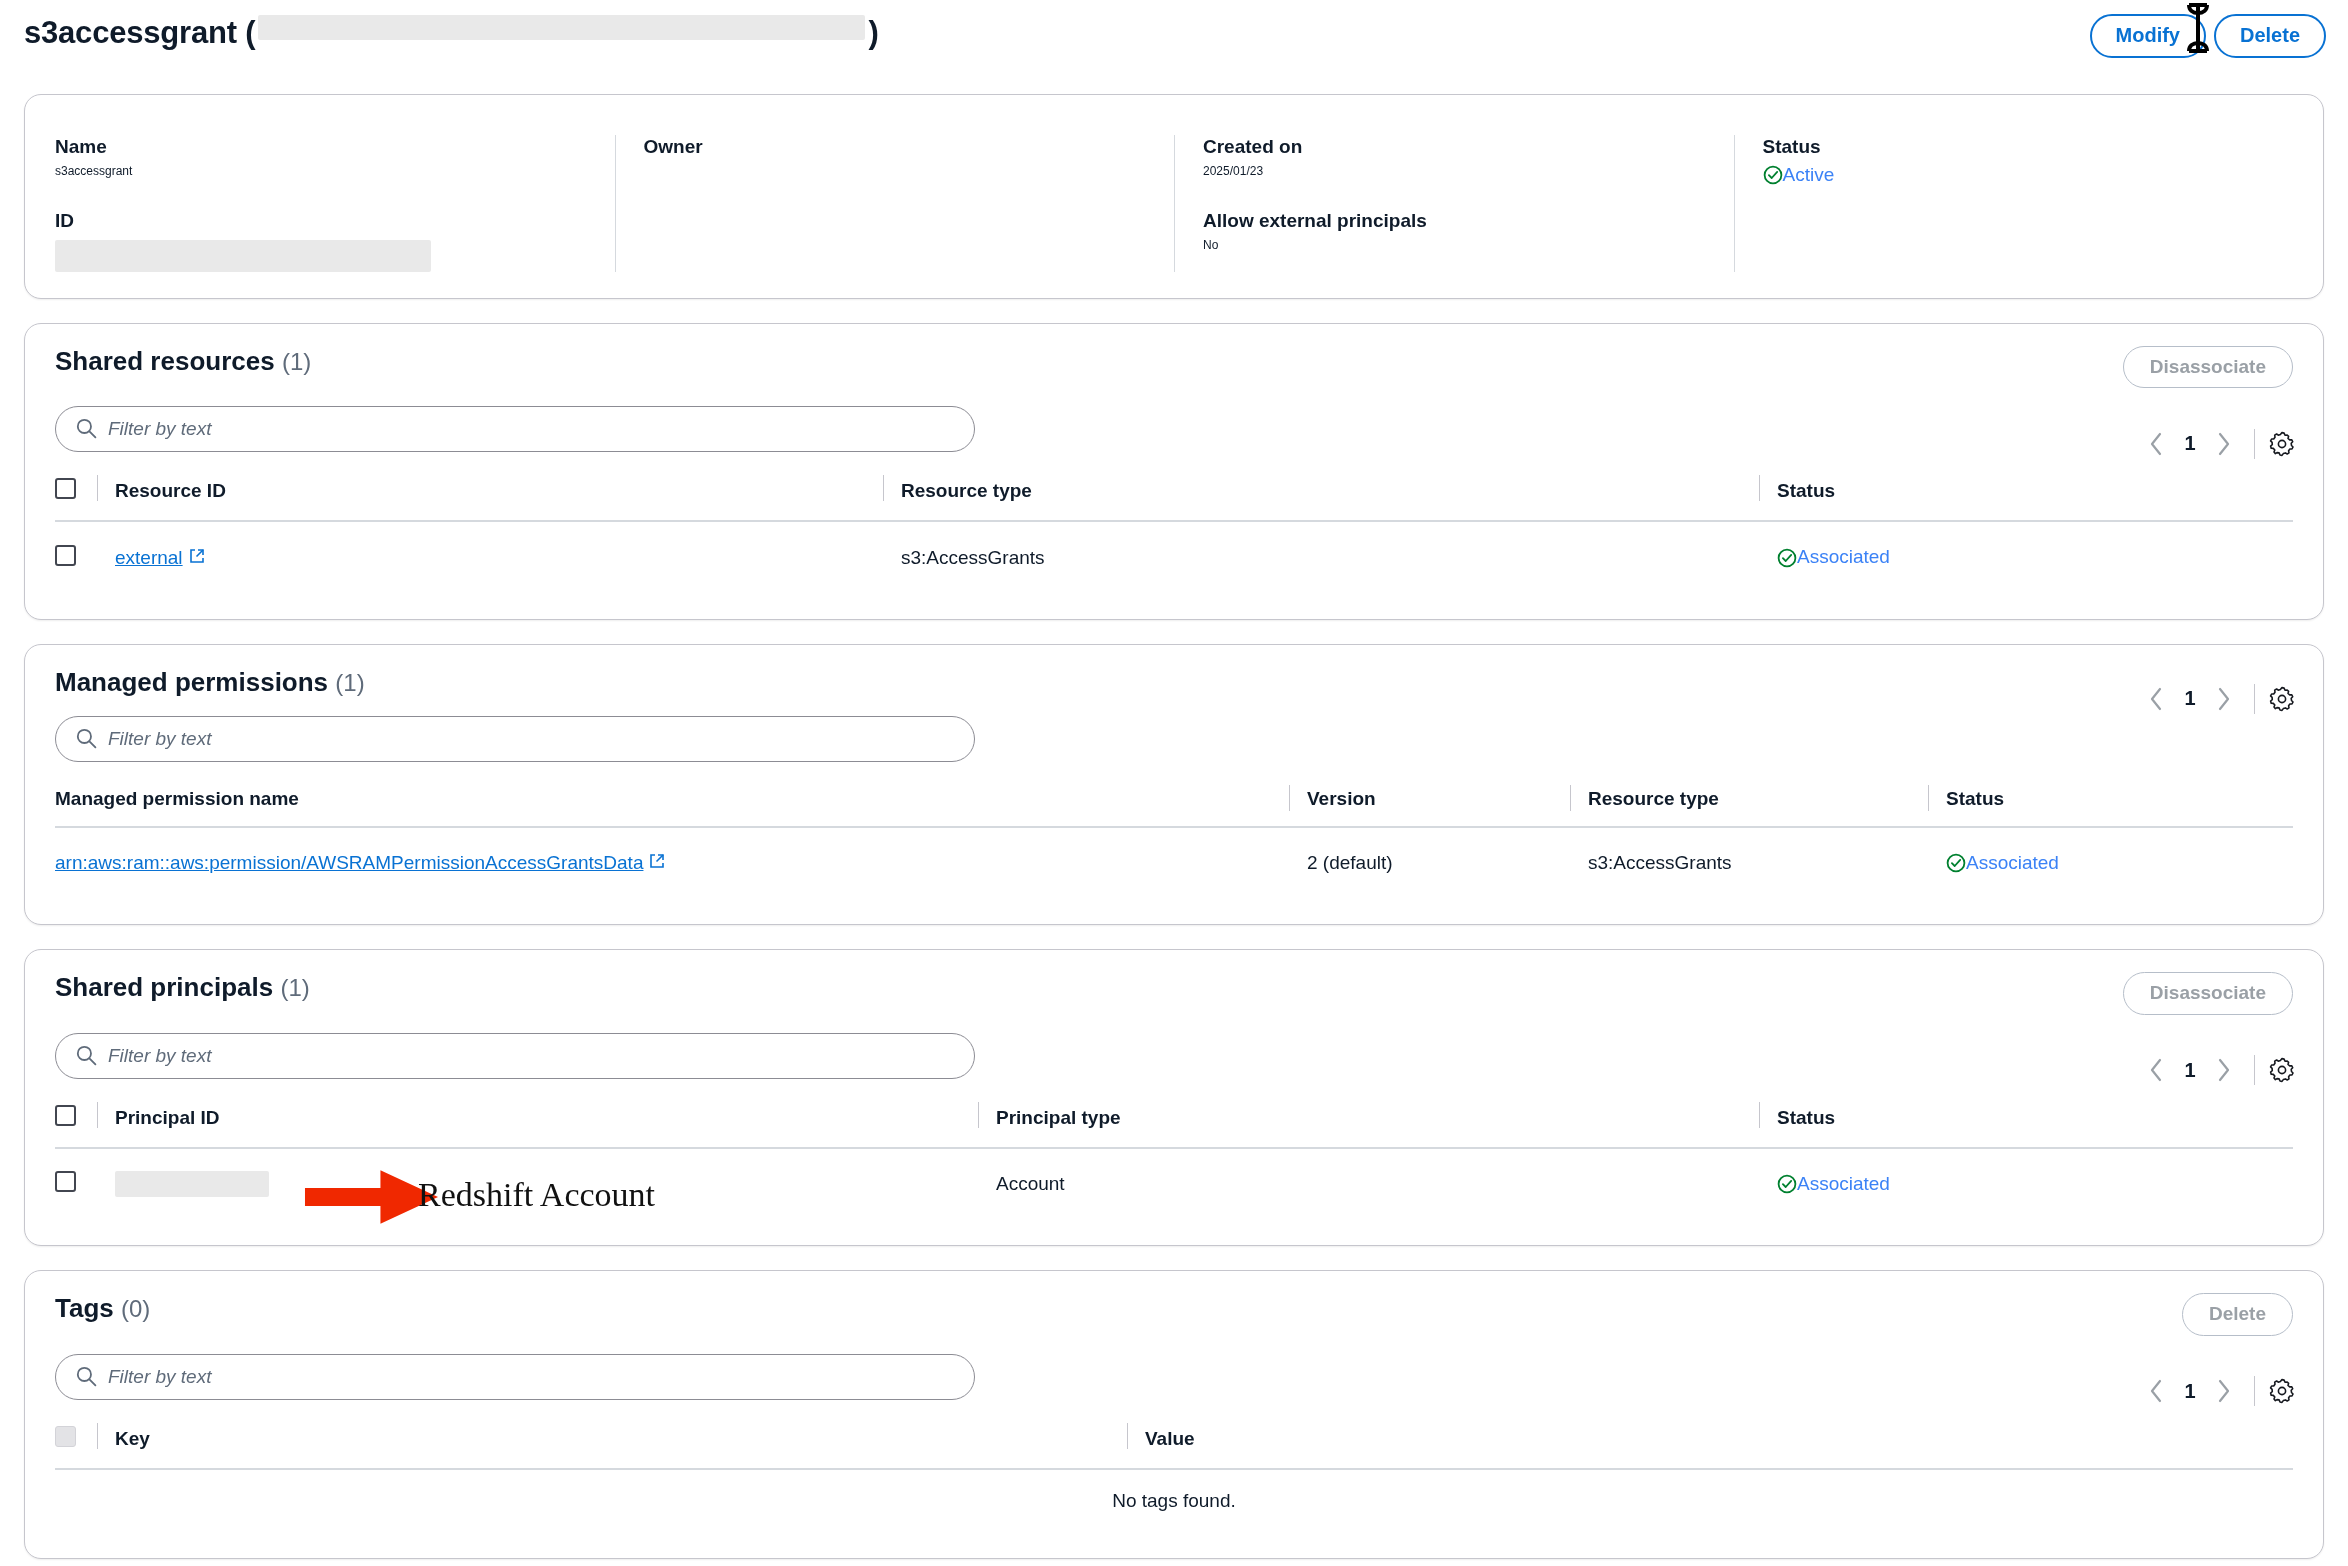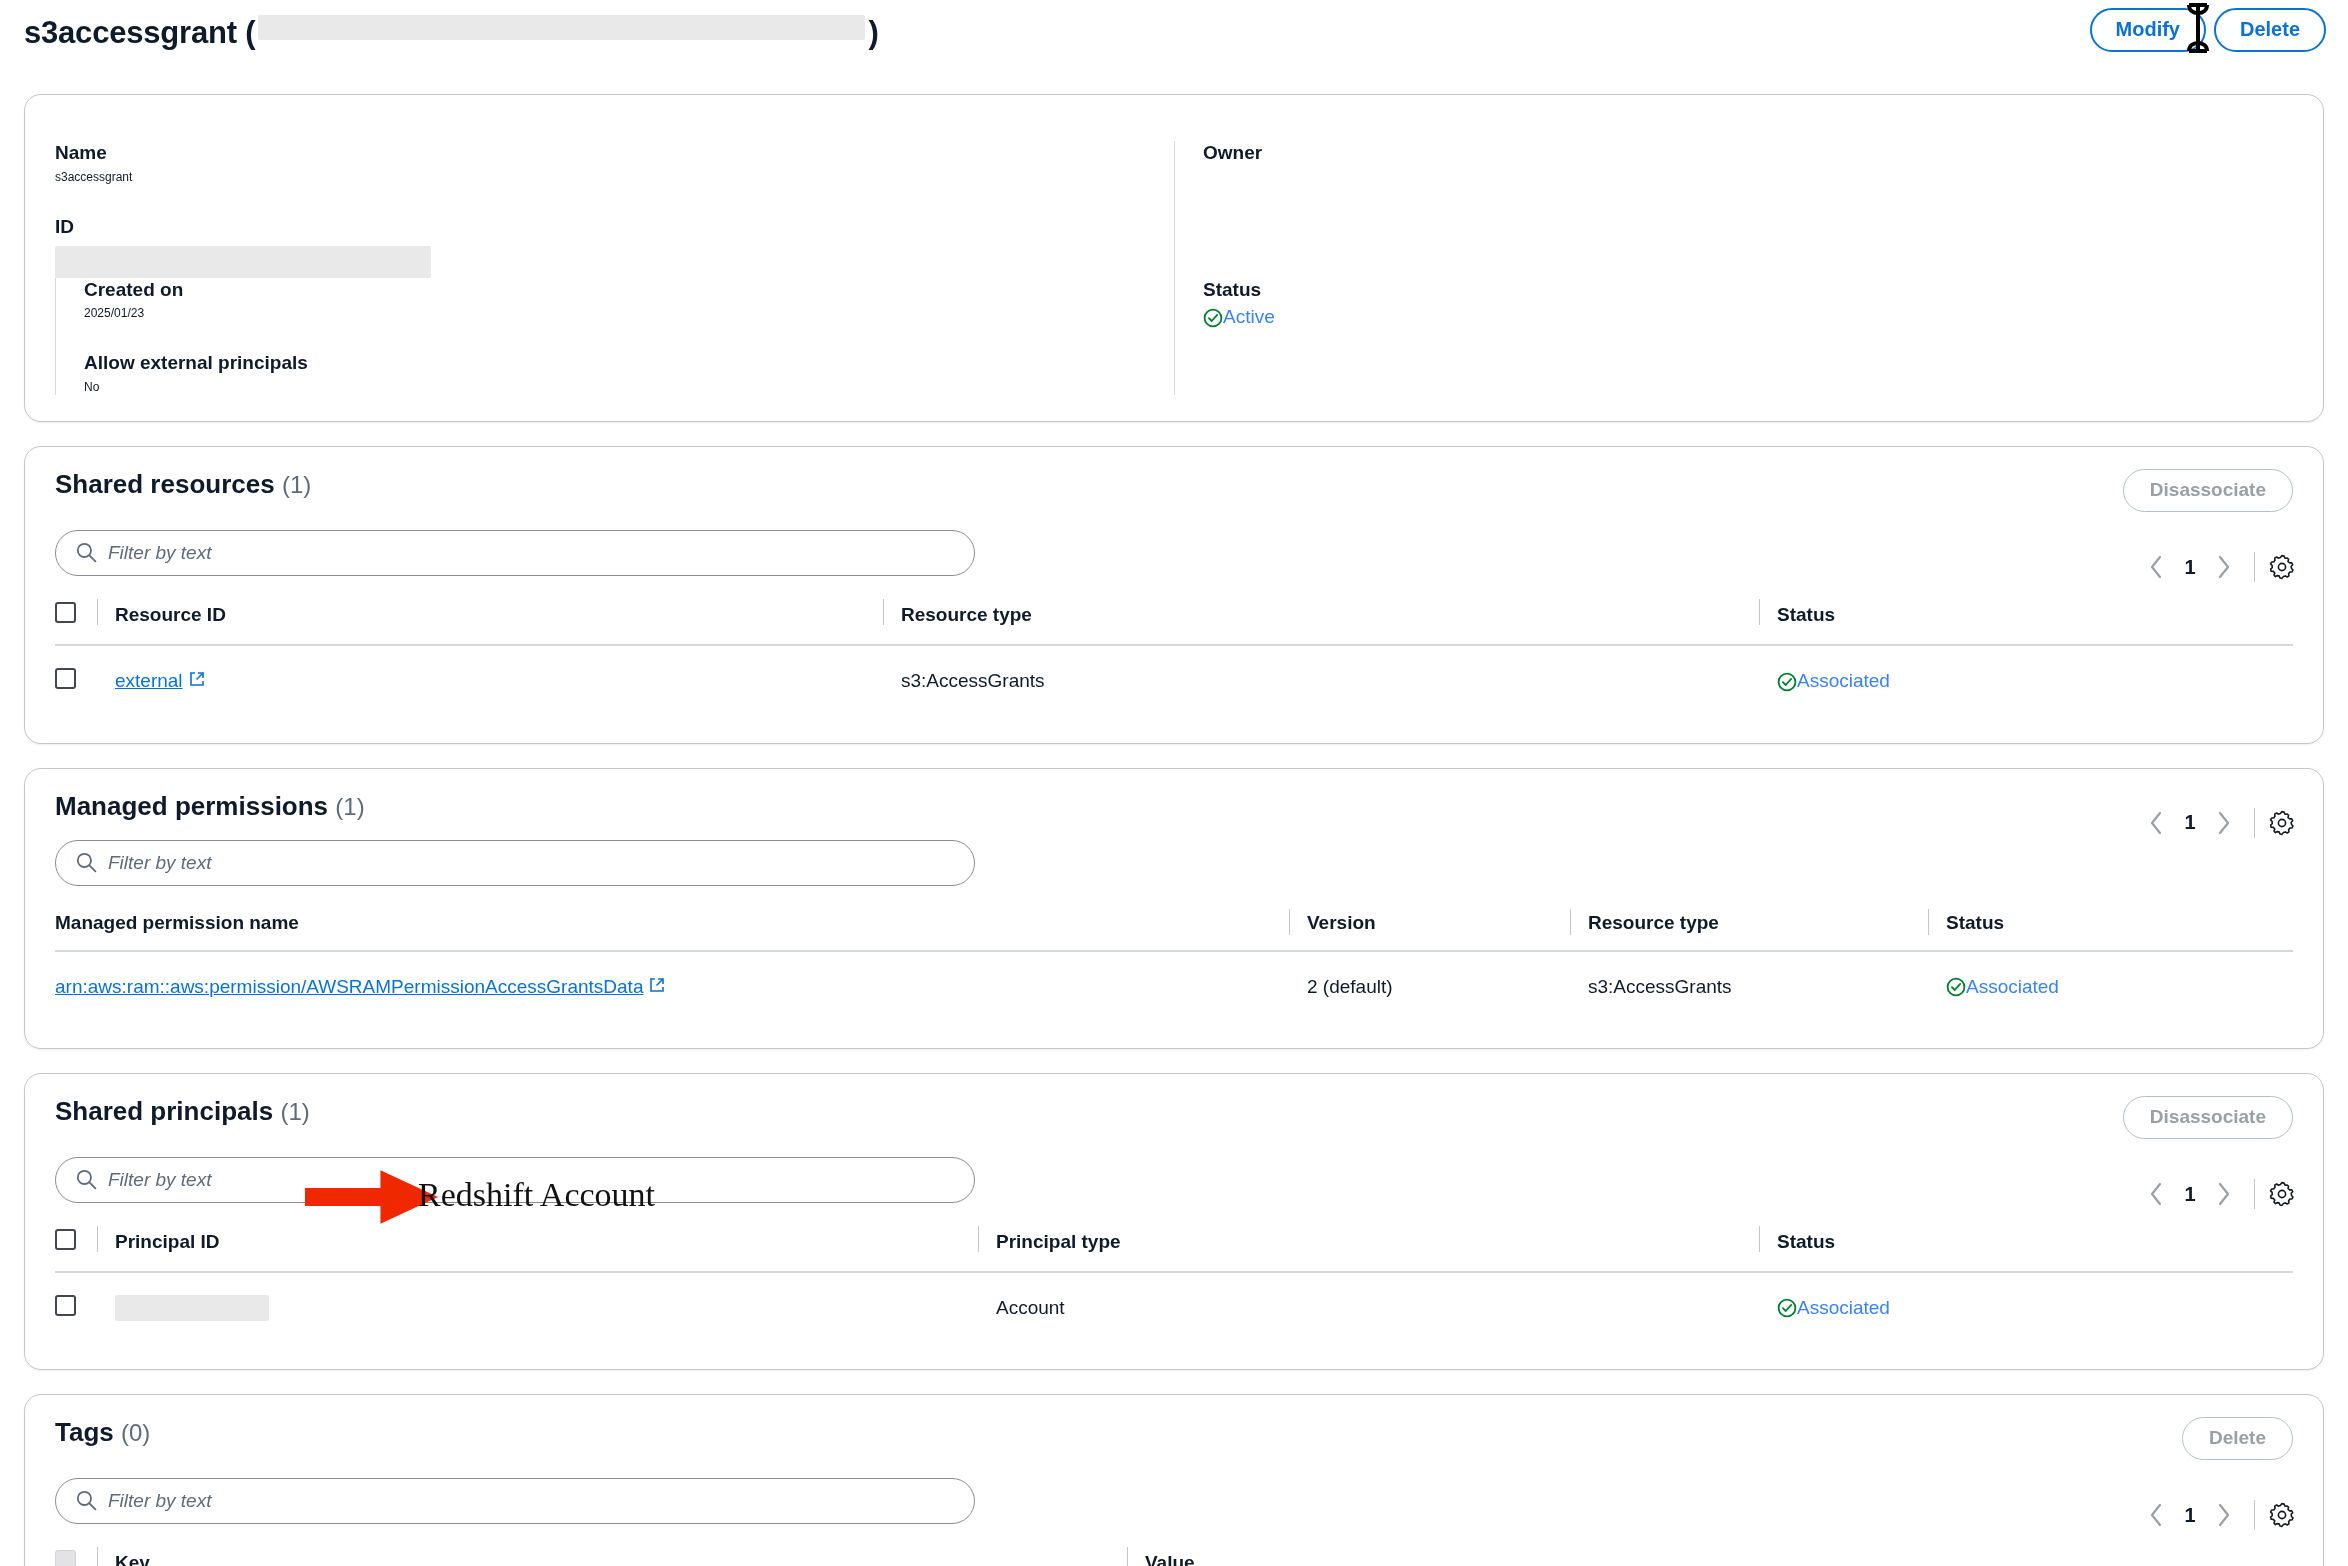--- a/index.html
+++ b/index.html
@@ -43,21 +43,21 @@
   }
   .title-redact { width: 607px; height: 25px; margin: 0 3px; position: relative; top: -3px; }
   .page-subtitle {
     font-size: 19px;
     color: #424650;
     margin-top: 9px;
     line-height: 1.3;
   }
   .header-actions {
     position: absolute;
-    top: 8px; right: 22px;
+    top: 14px; right: 22px;
     display: flex;
     align-items: flex-end;
     gap: 8px;
   }
   .btn-normal {
     border: 2px solid #0972d3;
     color: #0972d3;
     background: #ffffff;
     border-radius: 22px;
     font-size: 20px;
@@ -111,22 +111,22 @@
     font-weight: 700;
     padding: 9px 26px 10px 26px;
     line-height: 1.15;
     cursor: default;
     white-space: nowrap;
   }
 
   
   .summary-grid {
     display: grid;
-    grid-template-columns: 1fr 1fr;
-    margin-top: 24px;
+    grid-template-columns: 1fr 1fr 1fr 1fr;
+    margin-top: 18px;
   }
   .summary-col { padding-right: 26px; position: relative; }
   .summary-col + .summary-col {
     border-left: 1px solid #d5d9de;
     padding-left: 28px;
   }
   .field-label {
     font-size: 19px;
     font-weight: 700;
     color: #0f1b2a;

